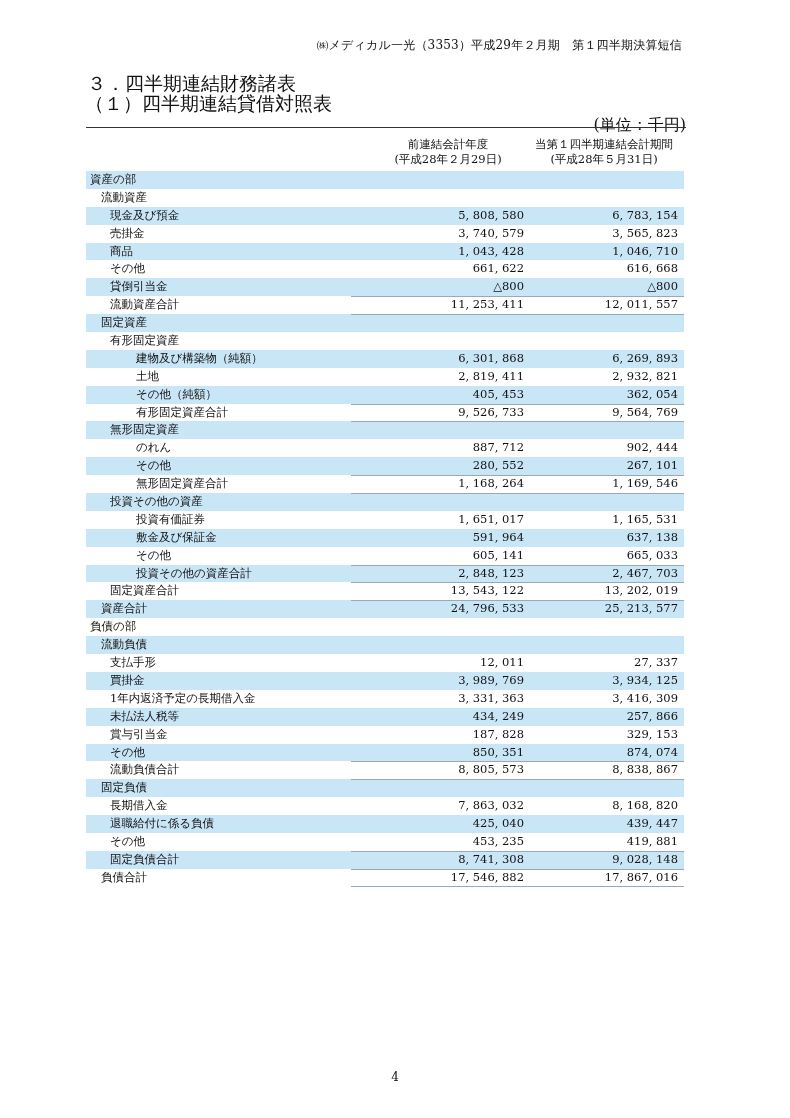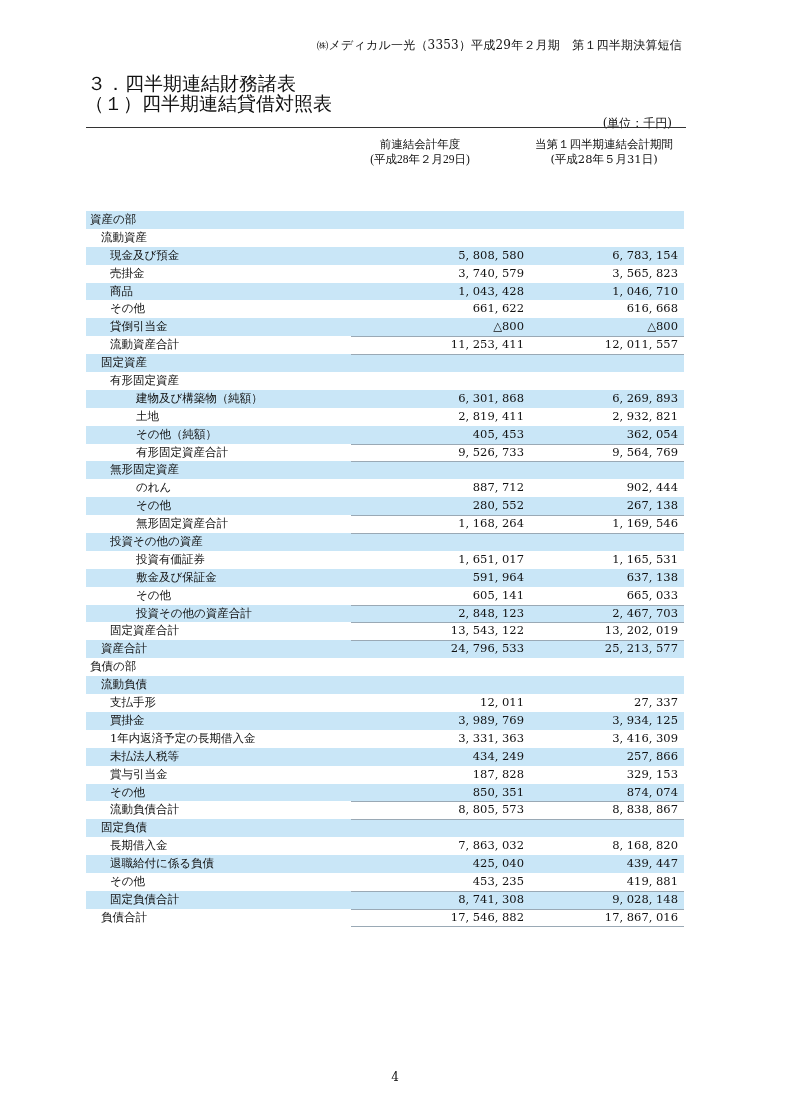--- a/index.html
+++ b/index.html
@@ -1,25 +1,25 @@
 <!DOCTYPE html>
 <html><head>
 <meta charset="utf-8">
 <style>
   html, body { margin:0; padding:0; background:#ffffff; }
   body { width:790px; height:1118px; position:relative; font-family:"DejaVu Serif","Liberation Serif",serif; color:#111; }
   .header { position:absolute; top:37px; right:108px; font-size:12px; letter-spacing:0.2px; white-space:nowrap; }
   .sec1 { position:absolute; left:87px; top:71px; font-size:19px; }
   .sec2 { position:absolute; left:85px; top:91px; font-size:19px; }
-  .unit { position:absolute; right:118px; top:115px; font-size:12px;margin-left:36px; }
+  .unit { position:absolute; right:104px; top:115px; font-size:16px;margin-left:36px; }
   .topline { position:absolute; left:86px; width:600px; top:127px; border-top:1.5px solid #333; }
   .colhead { position:absolute; top:137px; font-size:11.5px; text-align:center; line-height:15px; }
-  .colhead.c1 { left:340px; width:160px;font-family:Liberation Serif, serif; }
+  .colhead.c1 { left:368px; width:160px; }
   .colhead.c2 { left:518px; width:172px; }
-  .table { position:absolute; left:86px; top:171px; width:598px;margin-top:40px; }
+  .table { position:absolute; left:86px; top:171px; width:598px; }
   .row { position:relative; height:17.9px; font-size:11.5px; line-height:17.9px; }
   .row.band { background:#c9e6f7; }
   .row .label { position:absolute; top:0; white-space:nowrap; }
   .row .v1 { position:absolute; right:160px; top:0; white-space:nowrap; }
   .row .v2 { position:absolute; right:6px; top:0; white-space:nowrap; }
   .row.sep::before { content:""; position:absolute; left:265px; right:0; top:0; border-top:1px solid #9aa9b5; }
   .row.sepafter::after { content:""; position:absolute; left:265px; right:0; bottom:0; border-top:1px solid #9aa9b5; }
   .i0 { left:4px; } .i1 { left:15px;text-align:center; } .i2 { left:24px; } .i3 { left:50px; }
   .pagenum { position:absolute; top:1070px; left:0; width:790px; text-align:center; font-size:12px; }
 </style>
@@ -118,21 +118,21 @@
       <span class="v2"></span>
     </div>
     <div class="row">
       <span class="label i3">のれん</span>
       <span class="v1">887, 712</span>
       <span class="v2">902, 444</span>
     </div>
     <div class="row band">
       <span class="label i3">その他</span>
       <span class="v1">280, 552</span>
-      <span class="v2">267, 138</span>
+      <span class="v2">267, 101</span>
     </div>
     <div class="row sep">
       <span class="label i3">無形固定資産合計</span>
       <span class="v1">1, 168, 264</span>
       <span class="v2">1, 169, 546</span>
     </div>
     <div class="row band sep">
       <span class="label i2">投資その他の資産</span>
       <span class="v1"></span>
       <span class="v2"></span>

